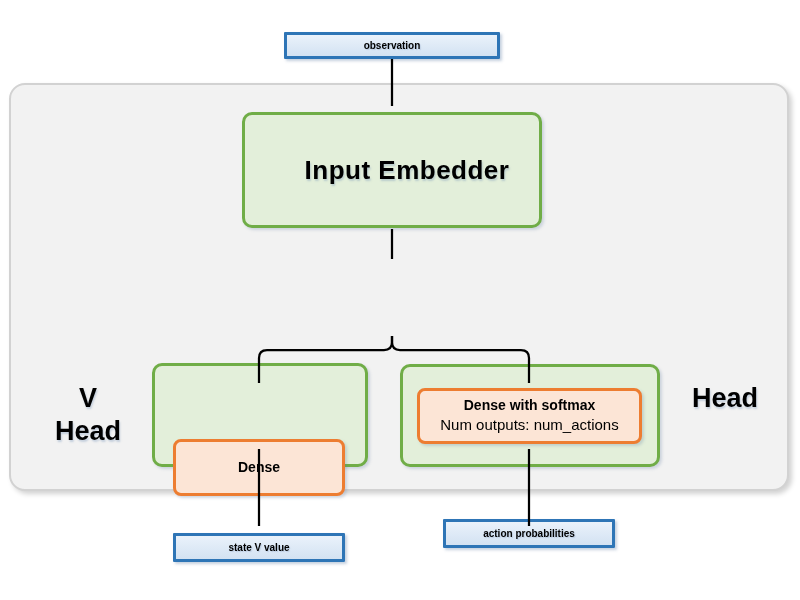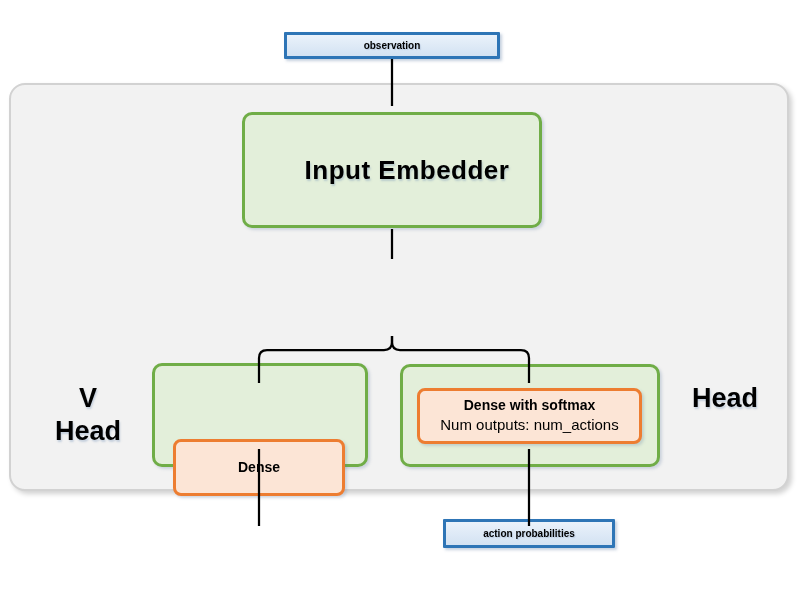--- a/index.html
+++ b/index.html
@@ -78,20 +78,23 @@
 
   <div class="node node-orange" style="left:417px;top:388px;width:225px;height:56px;text-align:center;">
     <div class="dense-title">Dense with softmax</div>
     <div class="dense-sub">Num outputs: num_actions</div>
   </div>
 
   <div class="group-label" style="left:655px;top:382px;width:140px;">
     <div>Head</div>
   </div>
 
+  <div class="node node-blue" style="left:173px;top:533px;width:172px;height:29px;">
+    <span class="obs-text">state V value</span>
+  </div>
 
   <div class="node node-blue" style="left:443px;top:519px;width:172px;height:29px;">
     <span class="obs-text">action probabilities</span>
   </div>
 
   <svg class="arrows" width="800" height="600">
     <defs>
       <marker id="arrowhead" markerUnits="userSpaceOnUse" markerWidth="16" markerHeight="14" refX="11" refY="7" orient="auto">
         <path d="M1,1 L13,7 L1,13 Z" fill="#000" stroke="none" style="stroke-width:0"></path>
       </marker>

